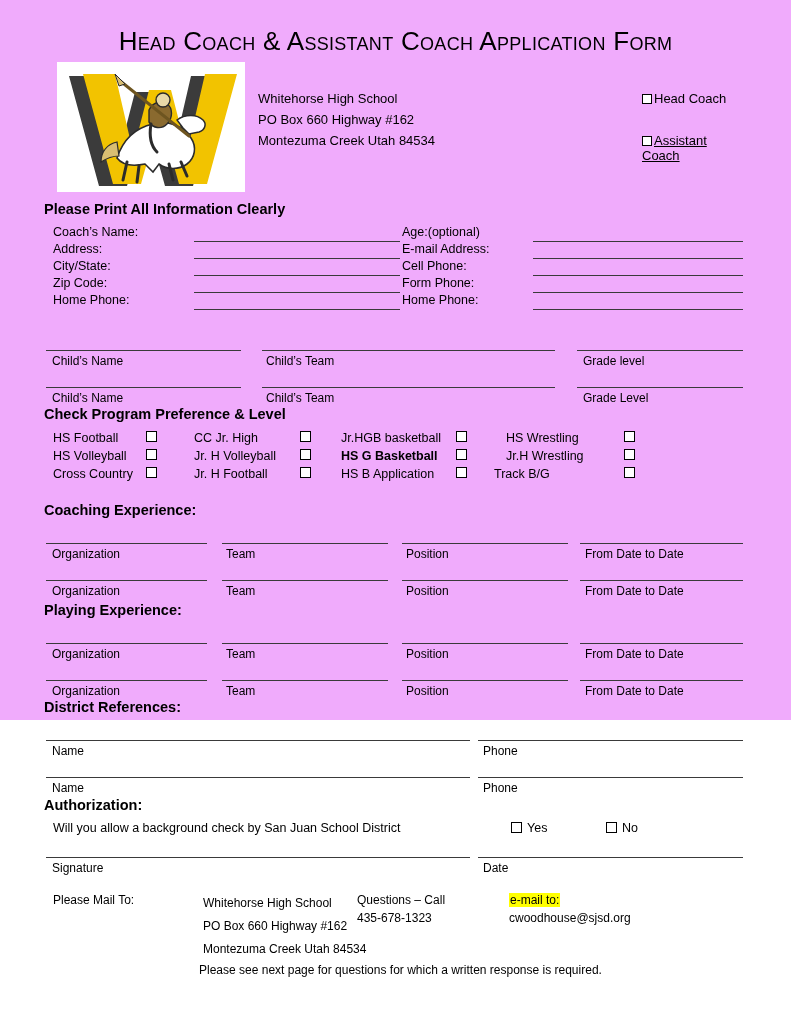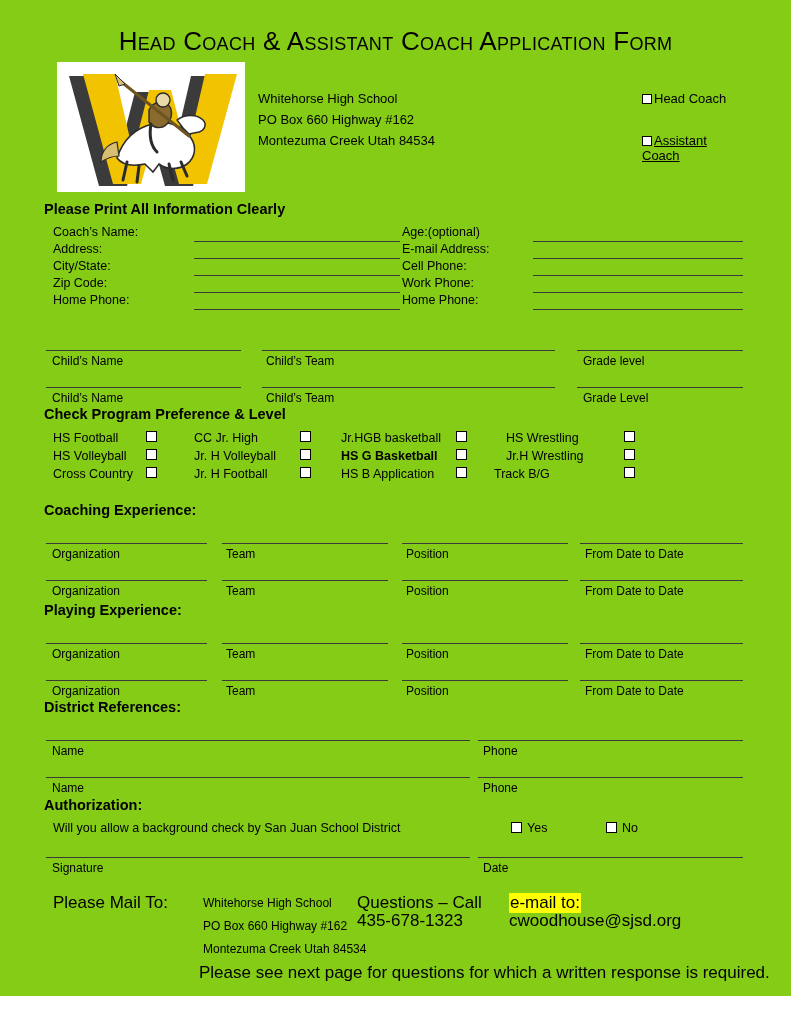--- a/index.html
+++ b/index.html
@@ -11,22 +11,22 @@
     width: 791px;
     height: 1024px;
     font-family: "Liberation Sans", sans-serif;
     color: #000000;
     position: relative;
     overflow: hidden;
   }
   .page {
     position: relative;
     width: 791px;
-    height: 996px;
-    background: #84cc16;
+    height: 720px;
+    background: #f0abfc;
   }
 
   
   .title {
     position: absolute;
     left: 0; top: 26px;
     width: 791px;
     text-align: center;
     font-size: 26px;
     font-weight: 400;
@@ -112,21 +112,21 @@
     display: inline-block;
     width: 11px; height: 11px;
     border: 1.5px solid #000;
     vertical-align: -1px;
     margin-right: 5px;
     background: #fff;
     box-sizing: border-box;
   }
 
   
-  .foot { position: absolute; font-size: 17px; white-space: nowrap; }
+  .foot { position: absolute; font-size: 12px; white-space: nowrap; }
   .foot-addr { position: absolute; font-size: 12px; line-height: 23px; }
   .hl { background: #ffff00; }
 </style>
 </head>
 <body>
 
 <div class="page">
 
   <div class="title">Head Coach &amp; Assistant Coach Application Form</div>
 
@@ -184,21 +184,21 @@
   <div class="rule" style="left:194px; top:292px; width:206px;"></div>
   <div class="lab" style="left:53px; top:293px;">Home Phone:</div>
   <div class="rule" style="left:194px; top:309px; width:206px;"></div>
 
   <div class="lab" style="left:402px; top:225px;">Age:(optional)</div>
   <div class="rule" style="left:533px; top:241px; width:210px;"></div>
   <div class="lab" style="left:402px; top:242px;">E-mail Address:</div>
   <div class="rule" style="left:533px; top:258px; width:210px;"></div>
   <div class="lab" style="left:402px; top:259px;">Cell Phone:</div>
   <div class="rule" style="left:533px; top:275px; width:210px;"></div>
-  <div class="lab" style="left:402px; top:276px;">Work Phone:</div>
+  <div class="lab" style="left:402px; top:276px;">Form Phone:</div>
   <div class="rule" style="left:533px; top:292px; width:210px;"></div>
   <div class="lab" style="left:402px; top:293px;">Home Phone:</div>
   <div class="rule" style="left:533px; top:309px; width:210px;"></div>
 
 
   <div class="rule" style="left:46px; top:350px; width:195px;"></div>
   <div class="lab-sm" style="left:52px; top:354px;">Child’s Name</div>
   <div class="rule" style="left:262px; top:350px; width:293px;"></div>
   <div class="lab-sm" style="left:266px; top:354px;">Child’s Team</div>
   <div class="rule" style="left:577px; top:350px; width:166px;"></div>

